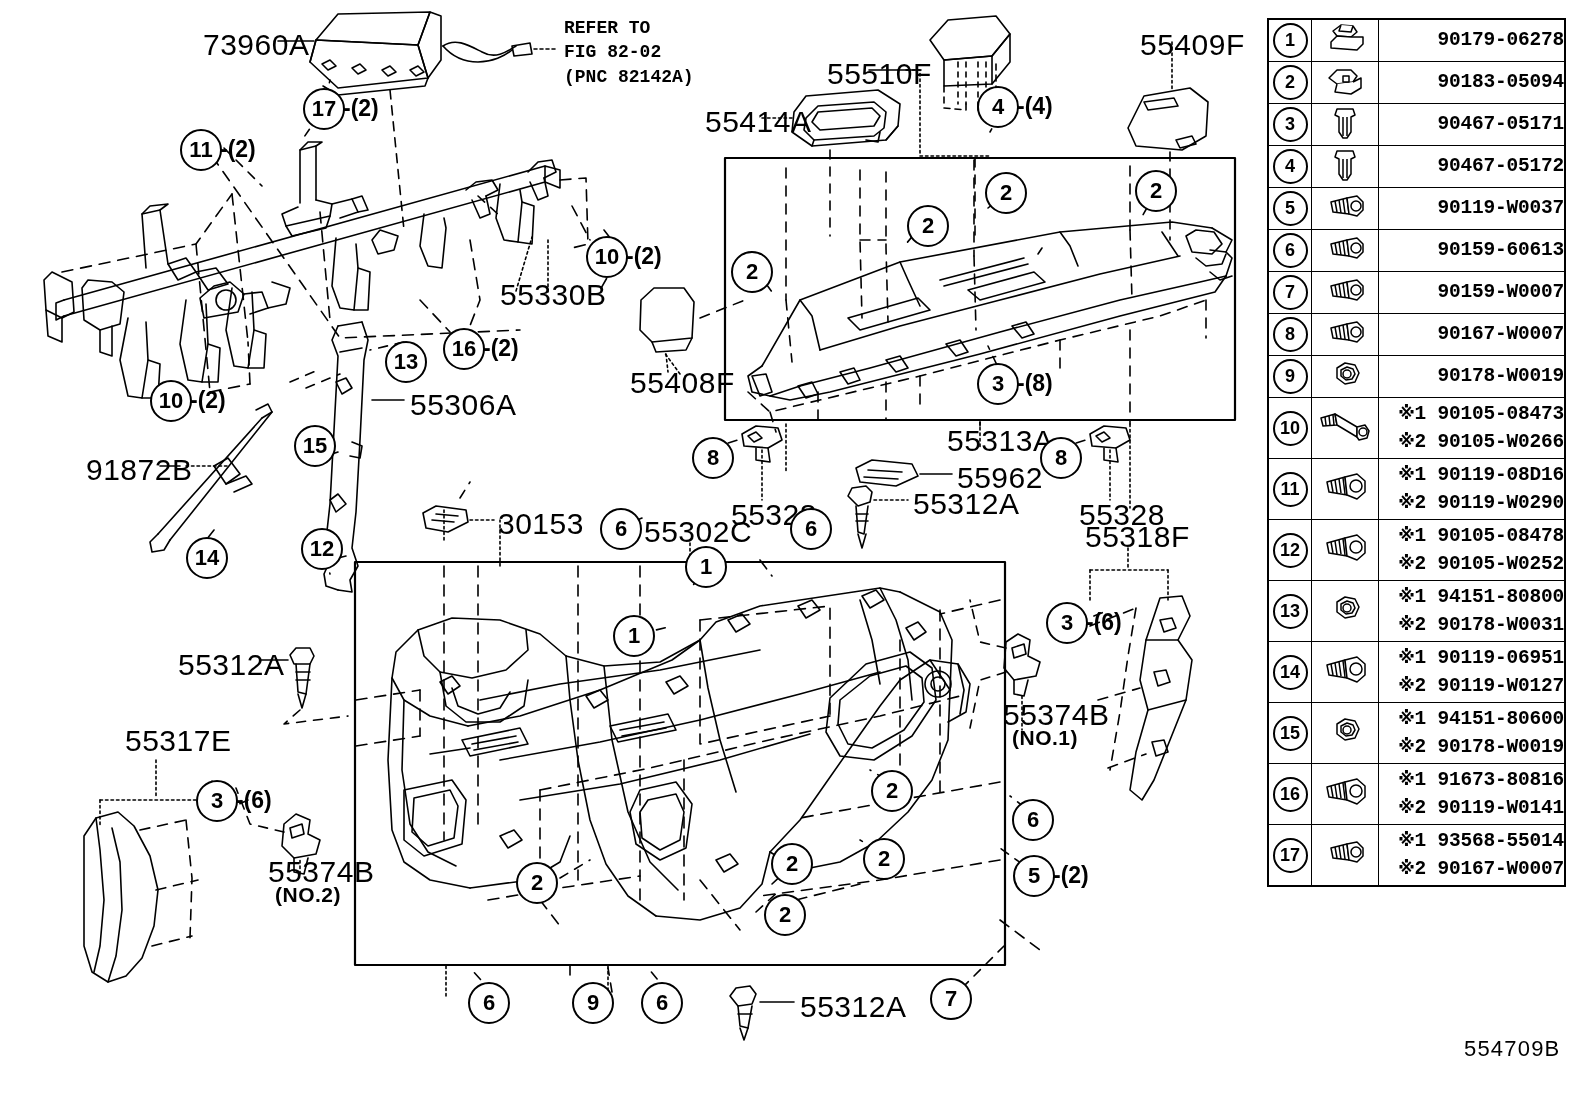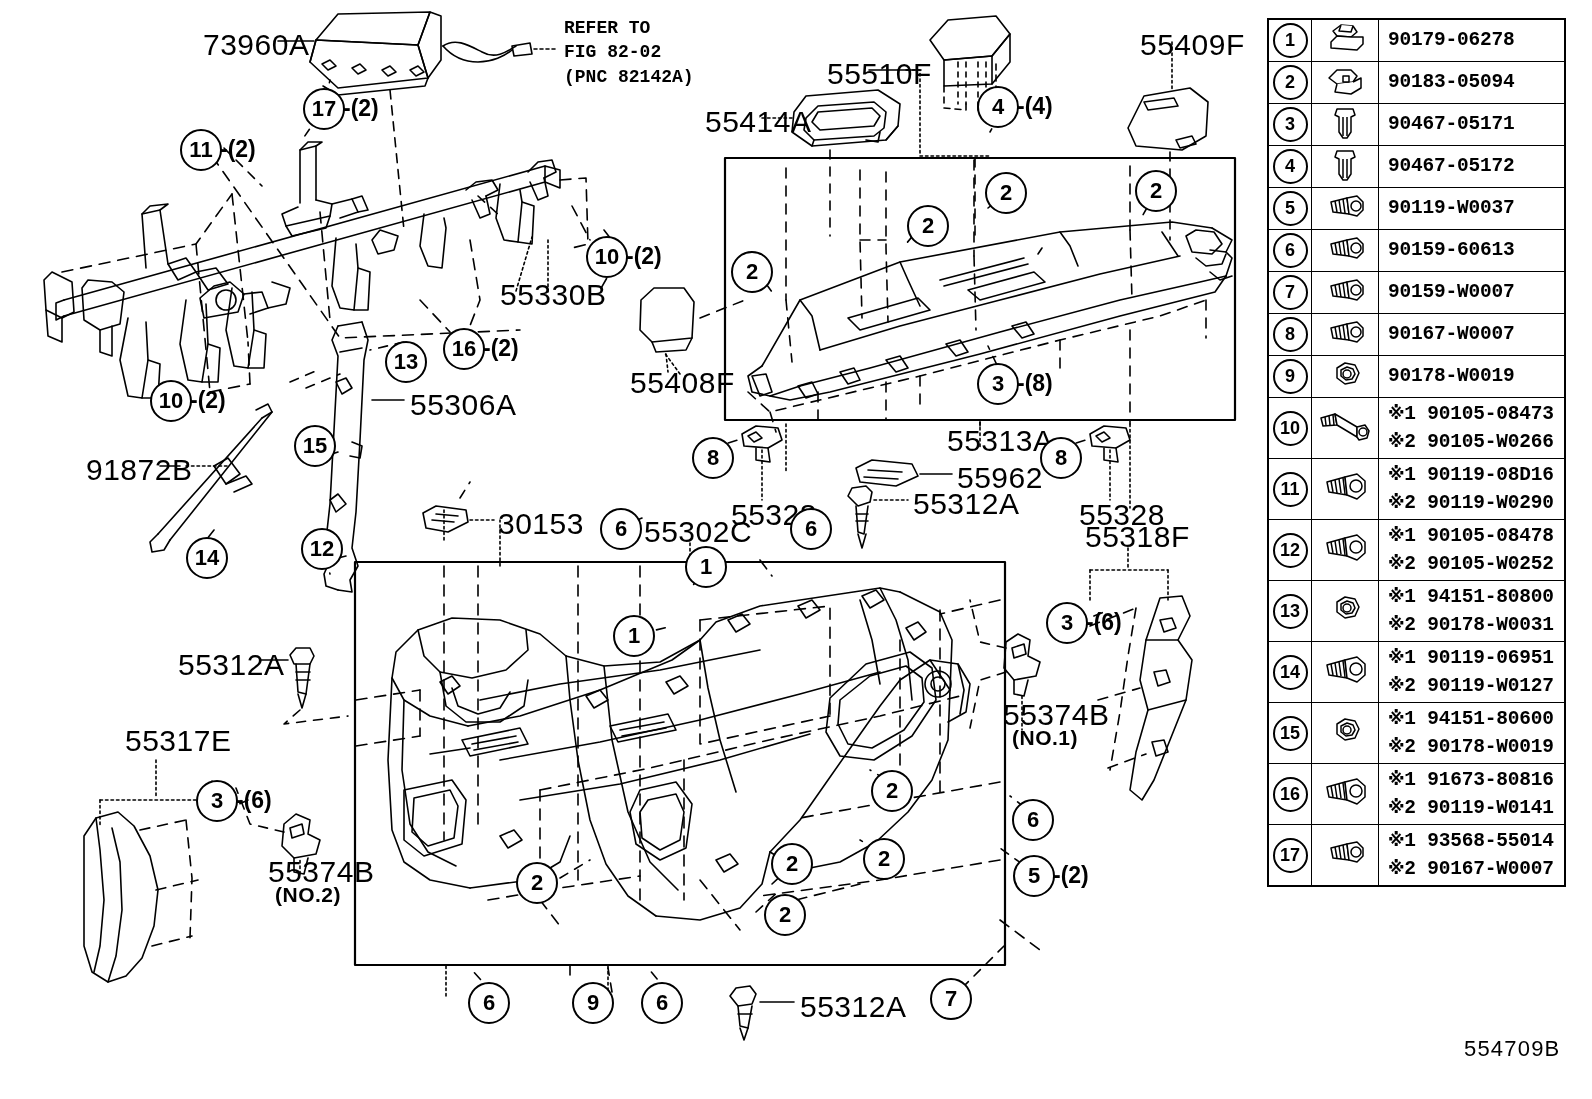--- a/index.html
+++ b/index.html
@@ -52,21 +52,21 @@
   .numcirc{
     display:inline-flex;width:31px;height:31px;border:2px solid #000;border-radius:50%;
     align-items:center;justify-content:center;font-size:18px;font-weight:700;
     font-family:"Liberation Sans",sans-serif;
   }
   .pn{
     font-family:"Liberation Mono","DejaVu Sans Mono",monospace;
     font-size:19.5px;font-weight:700;letter-spacing:-.2px;white-space:nowrap;
   }
   .pn .mk{font-family:"DejaVu Sans",sans-serif;font-size:17px;}
-  .pnline{line-height:1.45;}
+  .pnline{line-height:1.45;text-align:right;}
   .notes{
     position:absolute;left:1285px;top:855px;
     font-size:19.5px;font-weight:400;line-height:1.42;letter-spacing:.2px;
     font-family:"Liberation Sans",sans-serif;white-space:nowrap;
   }
   .notes .mk{font-family:"DejaVu Sans",sans-serif;}
 </style>
 </head>
 <body>
 

